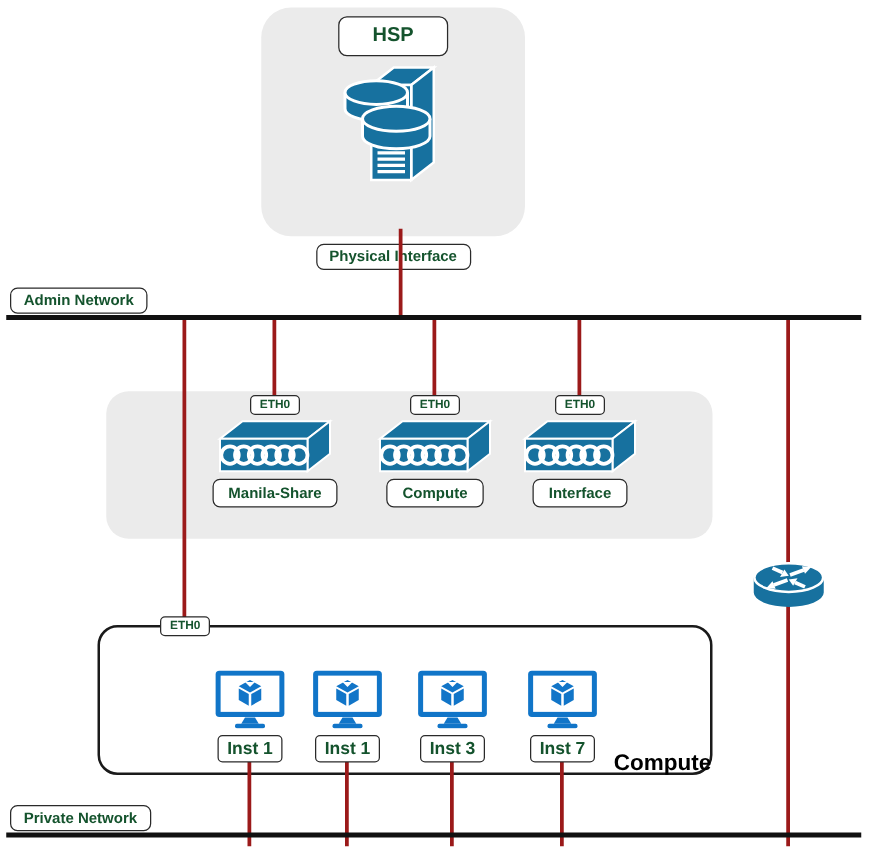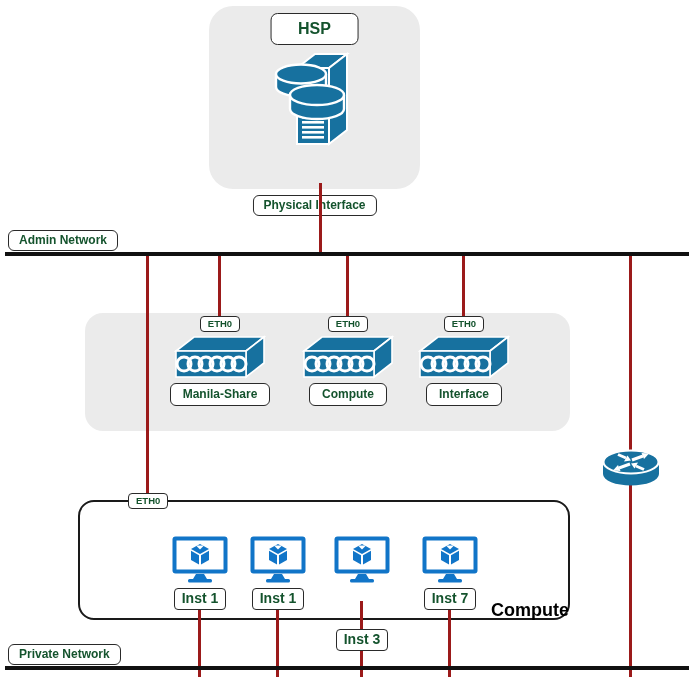--- a/index.html
+++ b/index.html
@@ -55,21 +55,21 @@
   .dev-label{font-size:12px;padding:3px 12px;margin-top:3px;border-radius:6px;}
 
   
   .compute-box{position:absolute;left:78px;top:500px;width:492px;height:120px;background:#fff;
                border:2px solid #1a1a1a;border-radius:16px;z-index:1;}
   .compute-eth{position:absolute;left:128px;top:493px;font-size:9.5px;padding:1px 7px;border-radius:4px;}
   .compute-label{position:absolute;left:491px;top:600px;font-size:18px;font-weight:bold;z-index:5;}
 
   .inst-group{position:absolute;top:536px;width:90px;display:flex;flex-direction:column;
               align-items:center;z-index:4;}
-  .ig-1{left:155px;} .ig-2{left:233px;} .ig-3{left:317px;gap:41px;} .ig-4{left:405px;}
+  .ig-1{left:155px;} .ig-2{left:233px;} .ig-3{left:317px;} .ig-4{left:405px;}
   .inst-label{font-size:14px;padding:1px 7px;border-radius:4px;margin-top:5px;}
 
   .router-icon{position:absolute;left:602px;top:445px;z-index:4;}
 
   
   .f-blue{fill:var(--icon-blue);}
   .f-mblue{fill:var(--monitor-blue);}
 </style>
 </head>
 <body>

